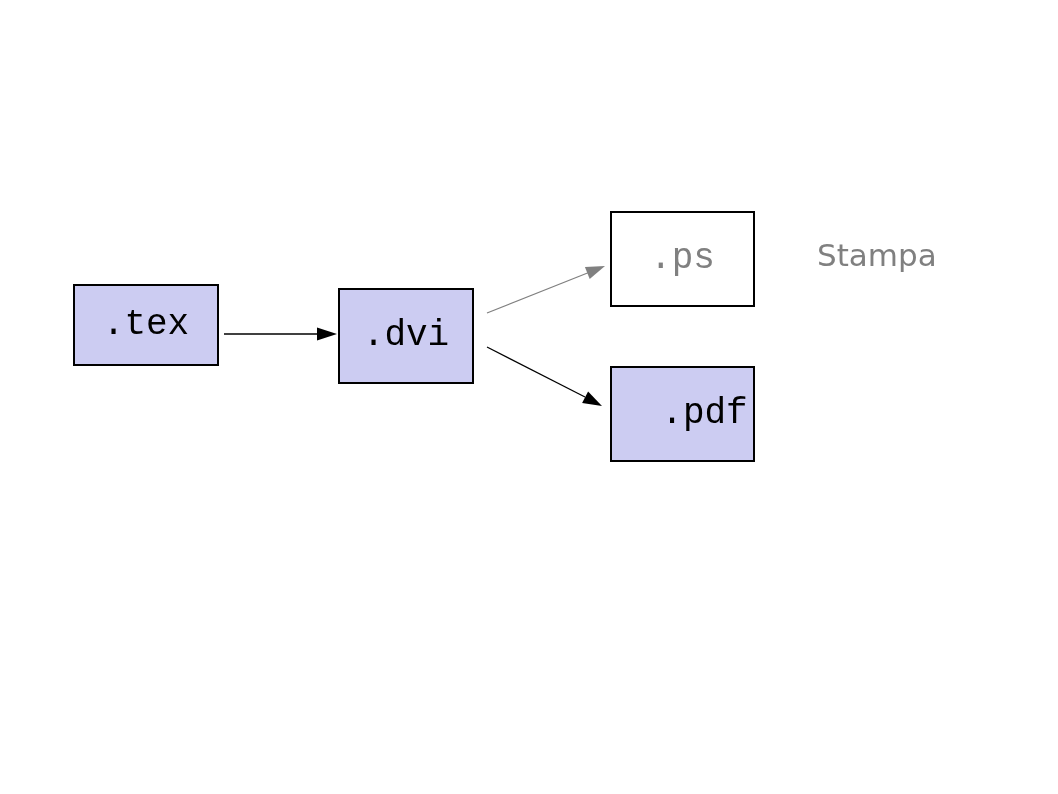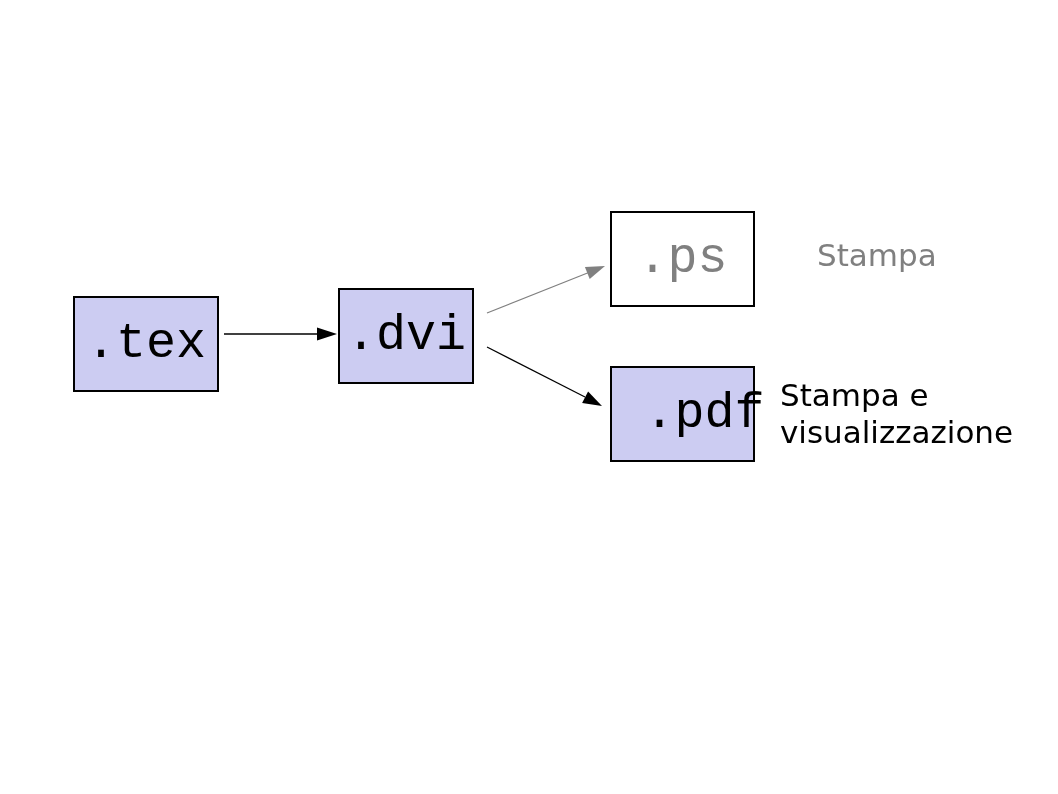--- a/index.html
+++ b/index.html
@@ -25,34 +25,34 @@
   }
   .node {
     position: absolute;
     display: flex;
     align-items: center;
     justify-content: center;
     box-sizing: border-box;
     border: 2px solid #000000;
     z-index: 2;
     font-family: "Liberation Mono", "DejaVu Sans Mono", monospace;
-    font-size: 50px;
+    font-size: 36px;
     line-height: 1;
     white-space: nowrap;
   }
   .node-filled {
     background: #ccccf2;
     color: #000000;
   }
   .node-ghost {
     background: #ffffff;
     color: #808080;
     border-width: 2px;
   }
-  .node-tex { left: 73px;  top: 296px; width: 146px; height: 96px; }
+  .node-tex { left: 73px;  top: 284px; width: 146px; height: 82px; }
   .node-dvi { left: 338px; top: 288px; width: 136px; height: 96px; }
   .node-ps  { left: 610px; top: 211px; width: 145px; height: 96px; }
   .node-pdf { left: 610px; top: 366px; width: 145px; height: 96px; padding-left: 44px; }
   .annotation {
     position: absolute;
     font-family: "DejaVu Sans", sans-serif;
     font-size: 31px;
     line-height: 37px;
     z-index: 2;
   }
@@ -98,15 +98,14 @@
   <div class="node node-ghost node-ps">
     <span>.ps</span>
   </div>
 
   <div class="node node-filled node-pdf">
     <span>.pdf</span>
   </div>
 
   <div class="annotation annotation-ps">Stampa</div>
 
-  <div class="annotation annotation-pdf">Stampa e visualizzazione</div>
 
 </div>
 
 </body></html>

